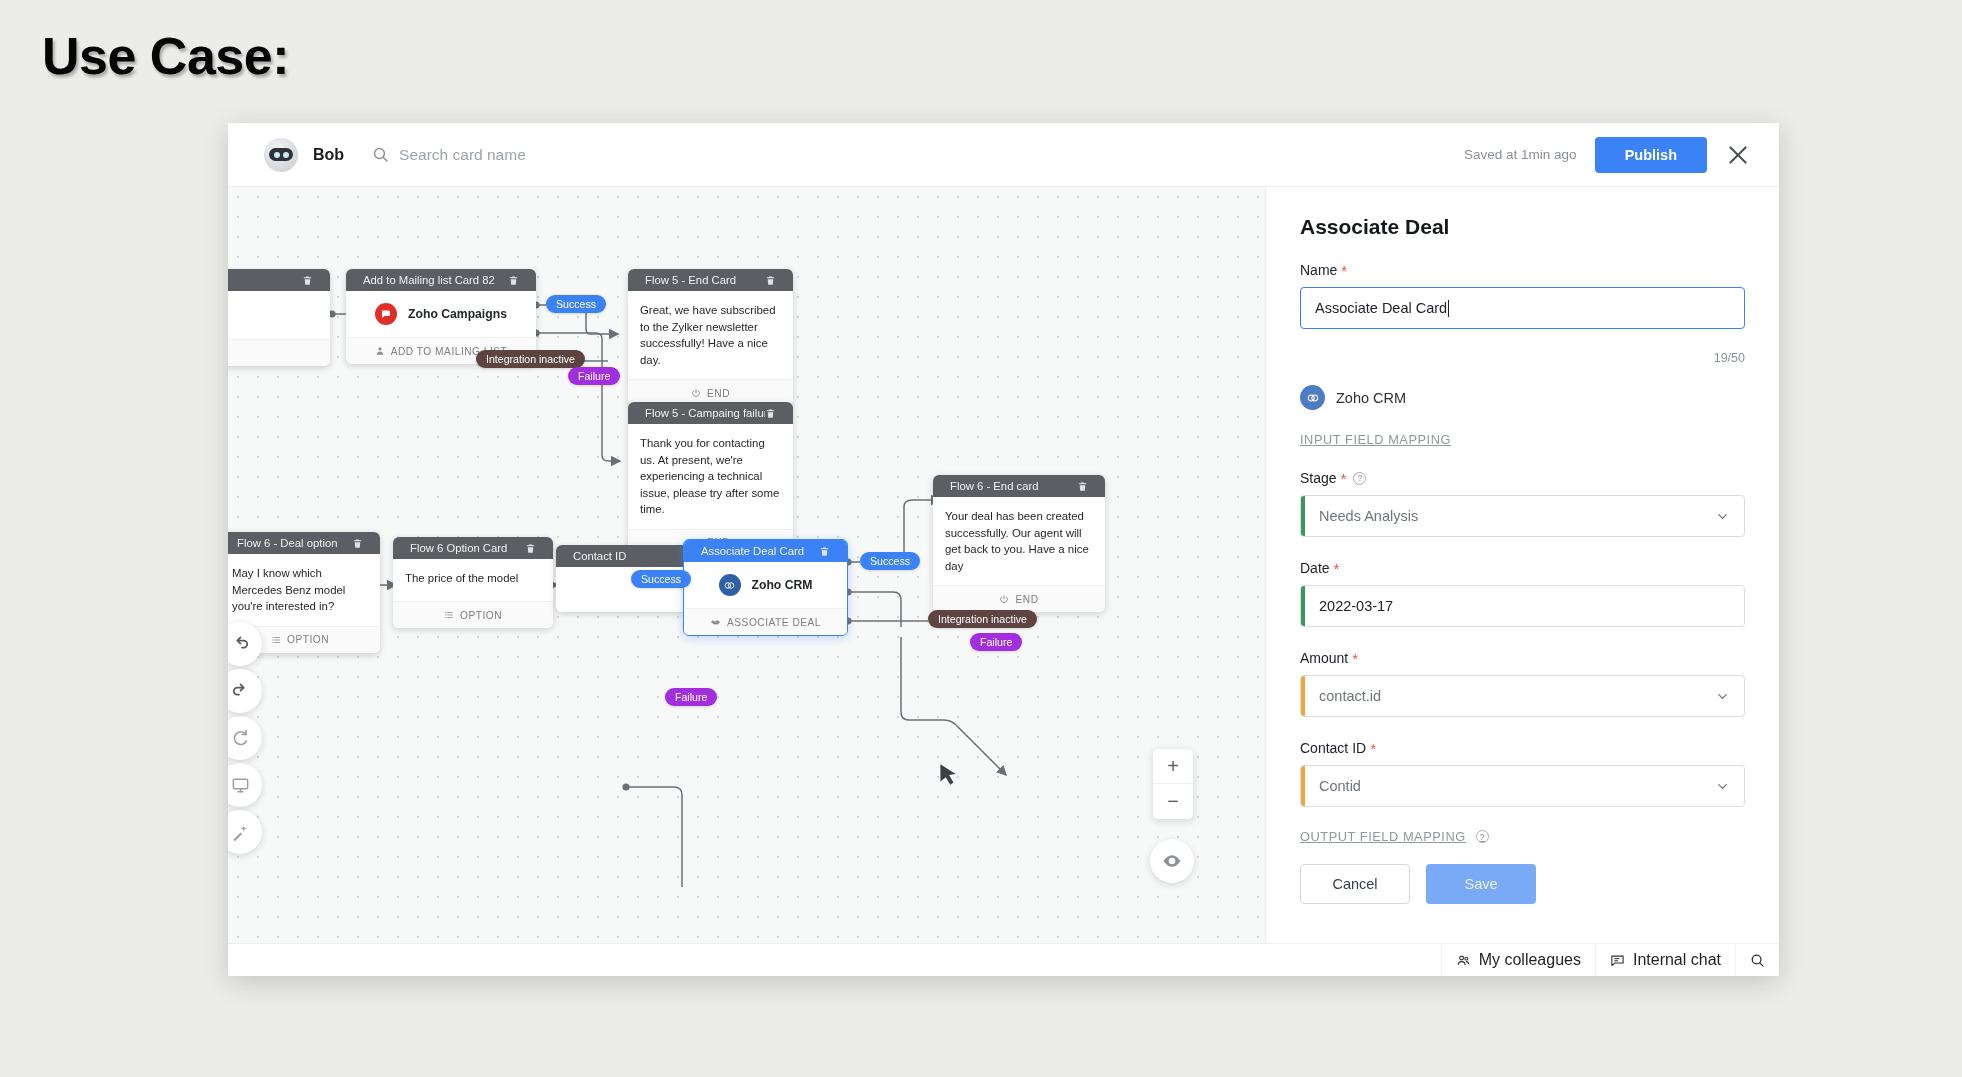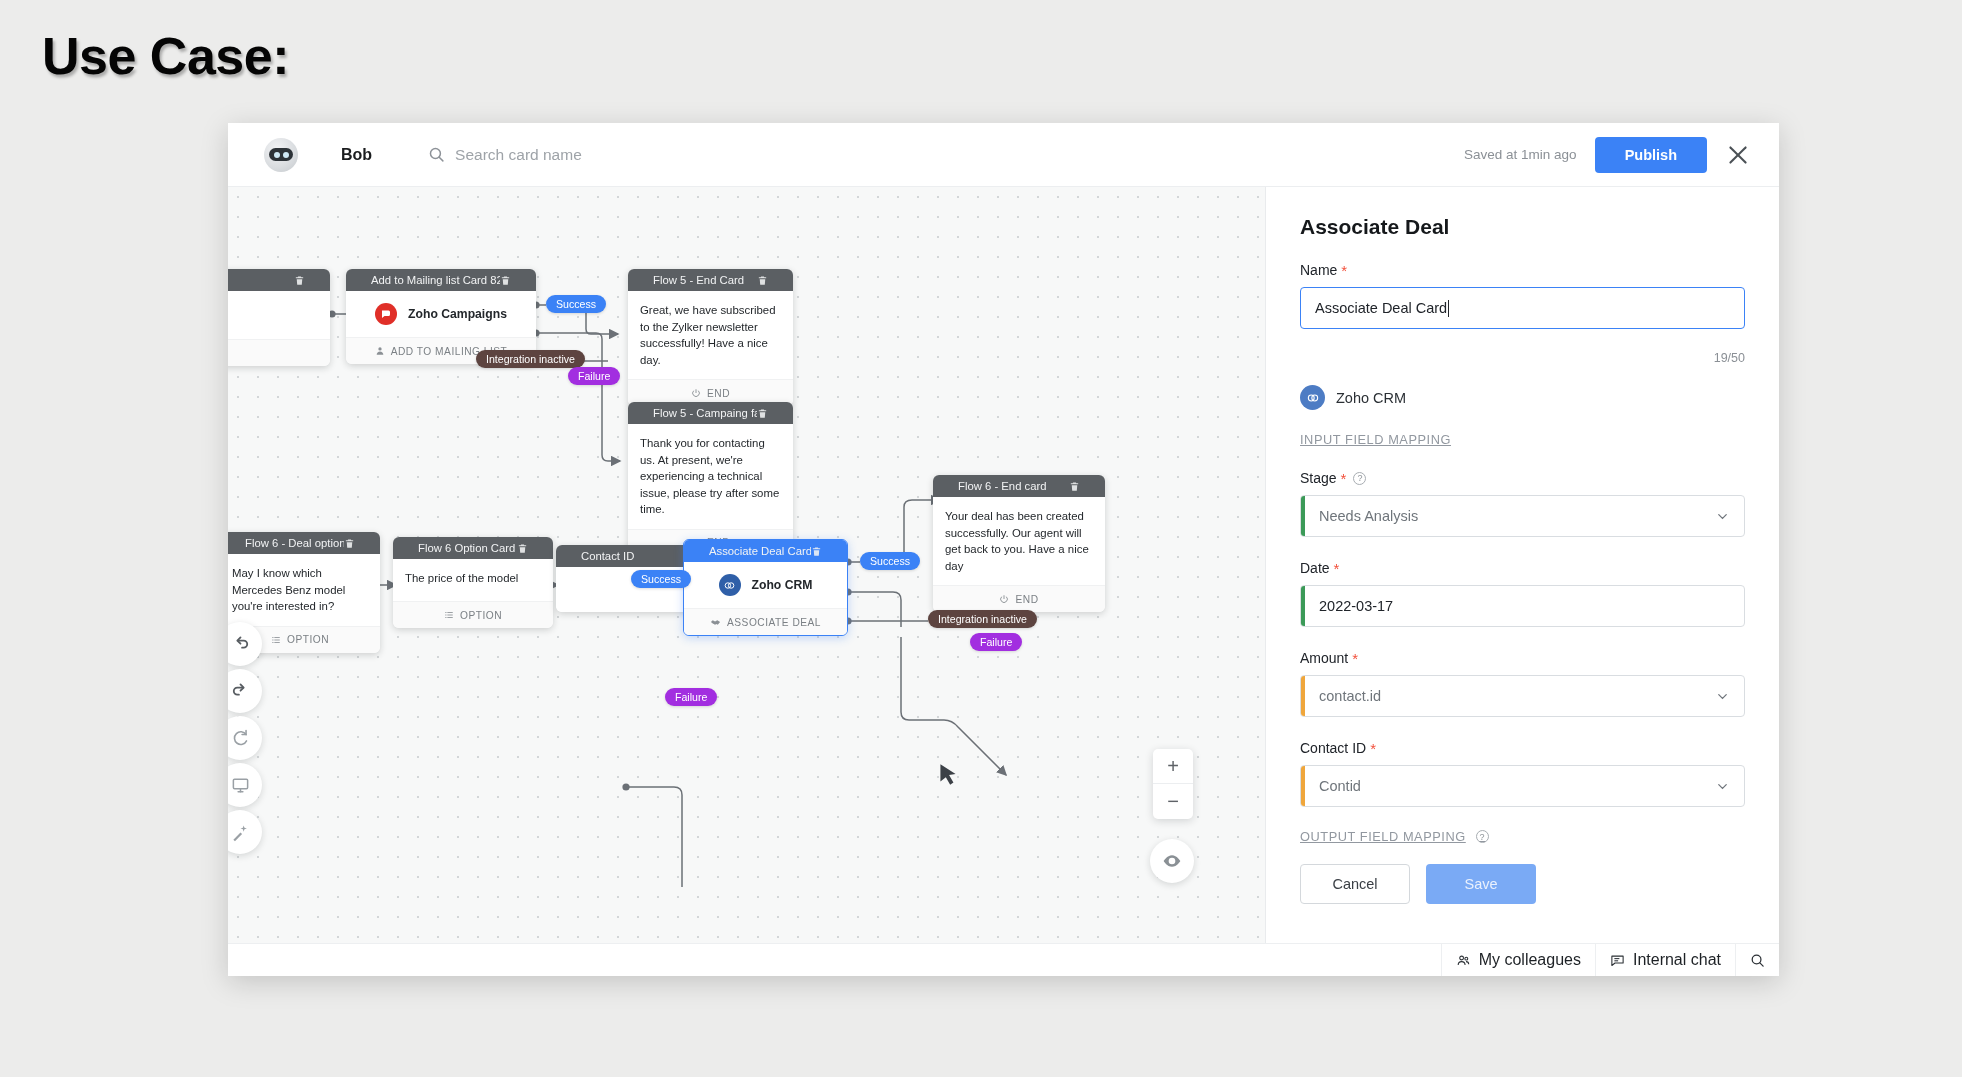--- a/index.html
+++ b/index.html
@@ -24,21 +24,21 @@
     width: 1551px; height: 853px;
     background: #fff;
     box-shadow: 0 6px 26px rgba(0,0,0,0.17);
     overflow: hidden;
   }
 
   
   #app-header {
     position: absolute; left: 0; top: 0; width: 100%; height: 64px;
     background: #fff; border-bottom: 1px solid #eceef0;
-    display: flex; align-items: center; gap: 28px;
+    display: flex; align-items: center;
   }
   #bot-avatar {
     margin-left: 36px; width: 34px; height: 34px; border-radius: 50%;
     background: radial-gradient(circle at 38% 32%, #f2f3f5 0%, #d9dcdf 60%, #c3c7cb 100%);
     display: flex; align-items: center; justify-content: center;
     position: relative; flex: none;
   }
   #bot-avatar .face {
     width: 24px; height: 13px; border-radius: 7px; background: #2d3338;
     display: flex; align-items: center; justify-content: center; gap: 3px;
@@ -71,21 +71,21 @@
 
   
   .fcard {
     position: absolute; border-radius: 6px; overflow: hidden;
     box-shadow: 0 2px 7px rgba(20,25,30,0.18);
     background: #fff;
   }
   .fcard .fc-head {
     background: #5b5f63; color: #f2f3f4;
     height: 22px; display: flex; align-items: center;
-    padding: 0 25px; font-size: 11.3px; white-space: nowrap;
+    padding: 0 17px; font-size: 11.3px; white-space: nowrap;
   }
   .fcard .fc-head .t { flex: 1; overflow: hidden; }
   .fcard .fc-head .trash { opacity: .88; flex: none; }
   .fcard.selected .fc-head { background: #3b82f6; }
   .fcard.selected { border: 1.5px solid #3b82f6; box-shadow: 0 2px 10px rgba(59,130,246,0.3); }
   .fcard .fc-body {
     background: #fff; padding: 11px 12px; font-size: 11.4px;
     color: #23272b; line-height: 1.45;
   }
   .fcard .fc-foot {

